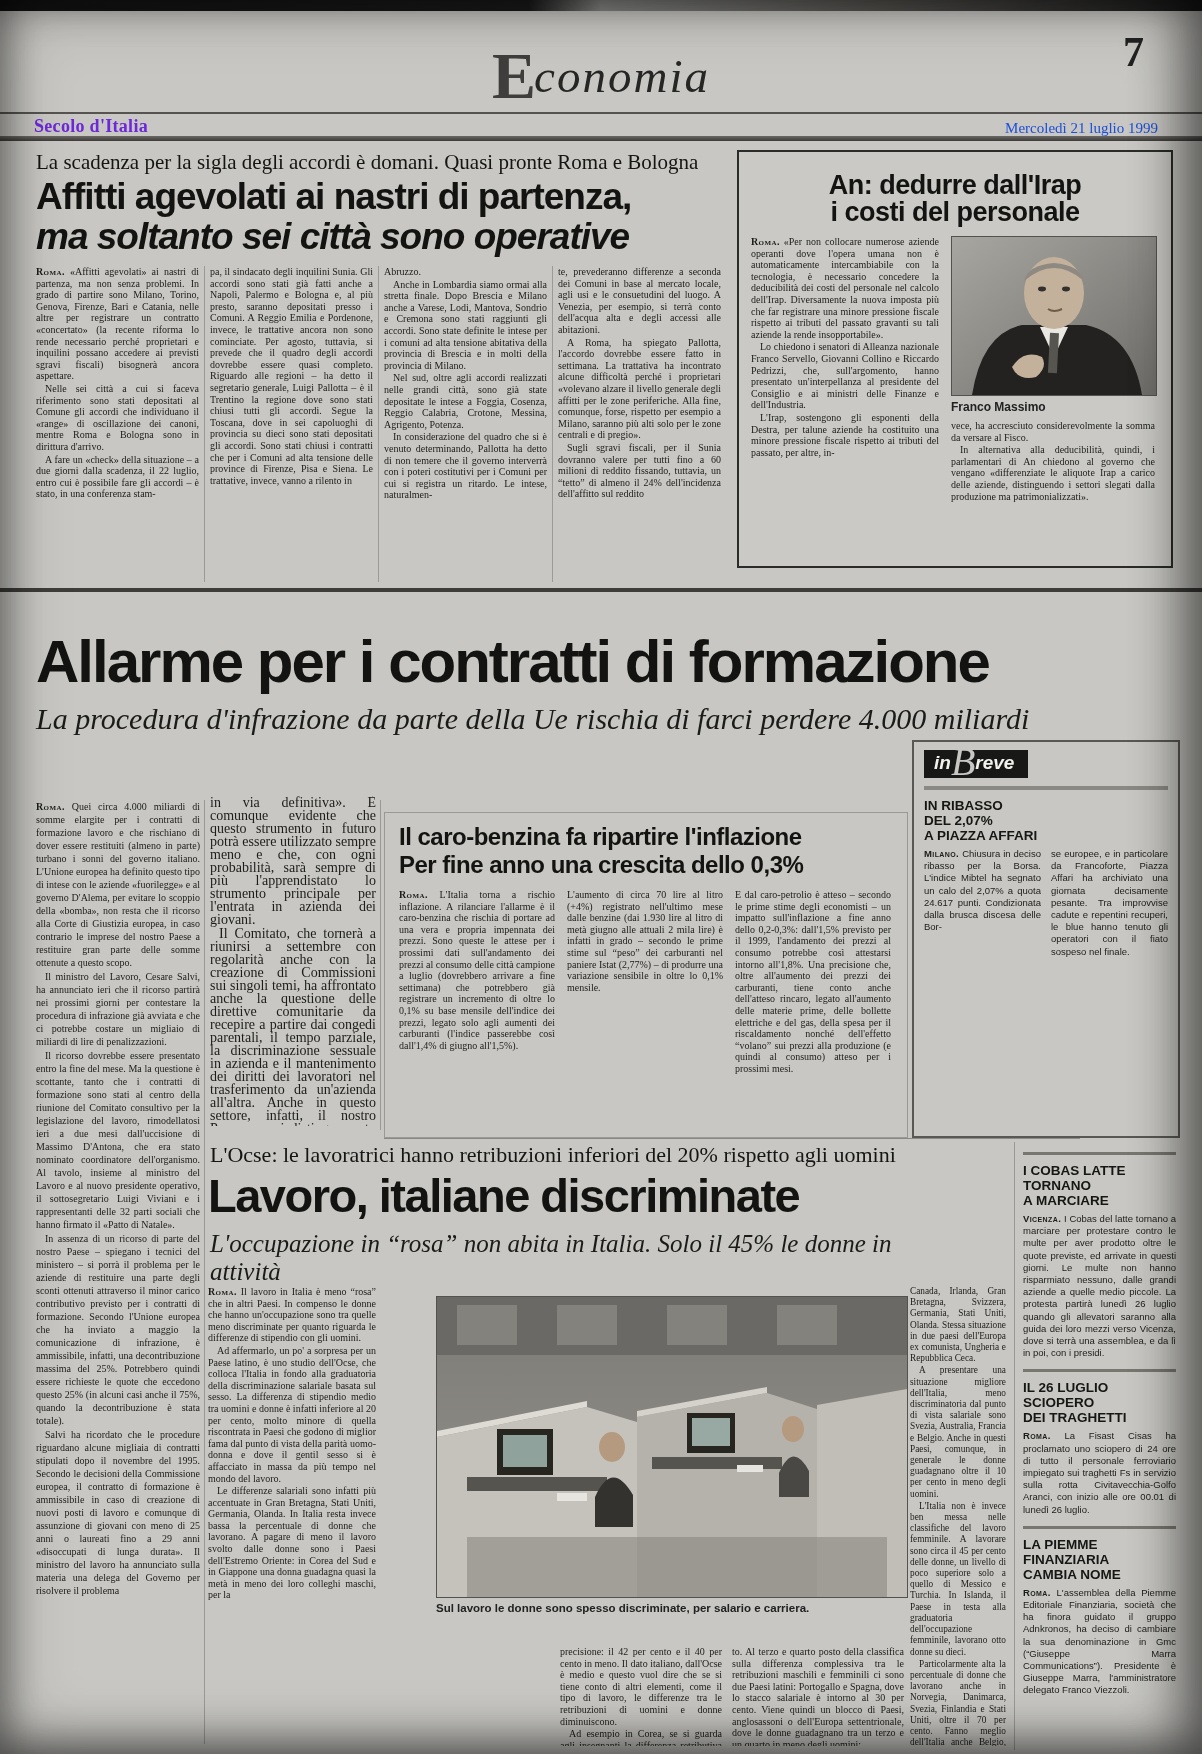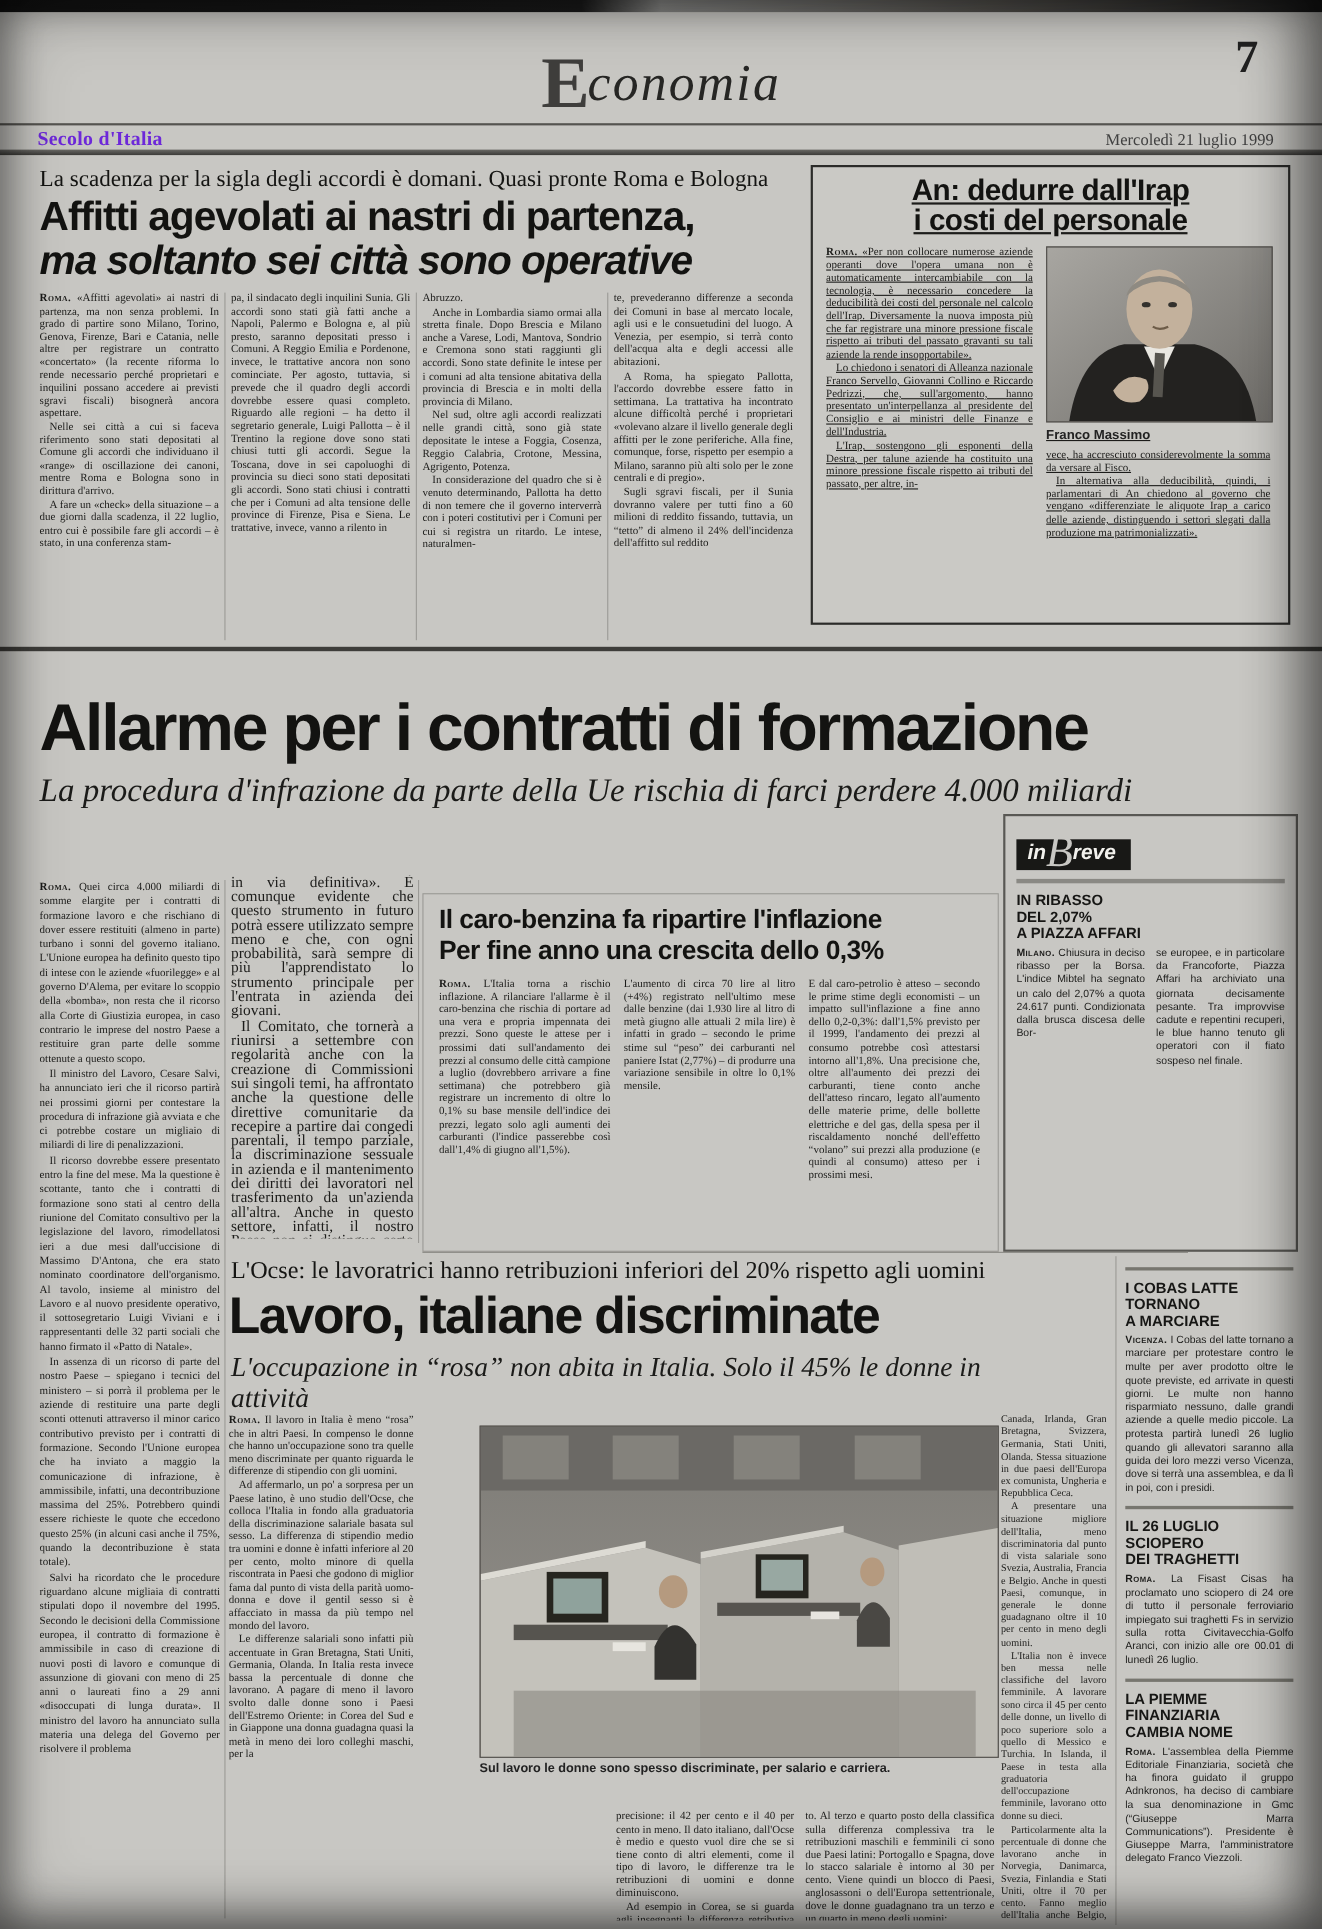--- a/index.html
+++ b/index.html
@@ -12,42 +12,42 @@
   .scan-strip{top:0;left:0;width:100%;height:11px;
         background:linear-gradient(90deg,#141414 0%,#1c1c1c 44%,#8a8a88 50%,#55534f 74%,#191919 100%);}
   
   .econ{top:38px;left:0;width:100%;text-align:center;}
   .econ-E{font-family:"Liberation Serif",serif;font-weight:700;font-size:66px;color:#3f3e3c;
           vertical-align:-6px;letter-spacing:-2px;}
   .econ-rest{font-family:"Liberation Serif",serif;font-style:italic;font-size:47px;color:#262624;letter-spacing:2px;}
   .pageno{top:28px;right:58px;font-size:42px;font-weight:700;color:#222;}
   .rule-thin{height:2px;background:#555450;}
   .masthead{top:116px;left:34px;font-weight:700;font-size:18px;letter-spacing:.3px;color:#6d28d9;}
-  .dateline-top{top:120px;right:44px;font-size:15px;color:#404040;}
+  .dateline-top{top:120px;right:44px;font-size:15px;color:#1d4ed8;}
   .rule-thick{height:5px;background:linear-gradient(180deg,#6a6965,#3c3b38);}
   
   .kicker{font-family:"Liberation Serif",serif;color:#151513;}
   .hl{font-family:"Liberation Sans",sans-serif;font-weight:700;color:#131311;letter-spacing:-1px;line-height:1.0;}
   .sub-ital{font-family:"Liberation Serif",serif;font-style:italic;color:#1b1b19;}
   
   .body{font-size:10px;line-height:11.6px;text-align:justify;overflow:hidden;}
   .body p{margin:0;}
   .body p + p{text-indent:9px;margin-top:1px;}
   .dl{font-weight:700;font-variant:small-caps;letter-spacing:.4px;}
   .vline{width:1px;background:#9b9a96;}
   
-  .irap-box{border:2px solid #2b2b29;padding:8px 12px;box-sizing:border-box;background:rgba(255,255,255,0.04);text-decoration:underline;}
+  .irap-box{border:2px solid #2b2b29;padding:20px 12px;box-sizing:border-box;background:rgba(255,255,255,0.04);}
   .irap-box .hl{text-align:center;font-size:27px;letter-spacing:-0.5px;}
   .photo-frame{background:#6e6c68;border:1px solid #54524e;}
   .caption{font-family:"Liberation Sans",sans-serif;font-weight:700;font-size:12px;color:#222;}
   
   .benzina{border:1px solid #9a9995;box-sizing:border-box;padding:10px 14px;}
   .benzina .hl{font-size:24px;line-height:28px;letter-spacing:-0.5px;}
   
-  .rail-top{border:2px solid #595854;box-sizing:border-box;padding:21px 10px;}
+  .rail-top{border:2px solid #595854;box-sizing:border-box;padding:8px 10px;}
   .brief-title{display:inline-block;background:#181816;color:#f2f1ed;padding:1px 14px 3px 10px;
         font-family:"Liberation Sans",sans-serif;font-style:italic;font-weight:700;font-size:19px;line-height:24px;}
   .brief-title .bigB{font-family:"Liberation Serif",serif;font-size:40px;font-weight:400;color:#c8c7c3;
         vertical-align:-6px;line-height:0;}
   .brief-head{font-family:"Liberation Sans",sans-serif;font-weight:700;font-size:13.5px;line-height:15px;
         white-space:pre-line;color:#161614;margin:8px 0 5px 0;}
   .brief-body{font-family:"Liberation Sans",sans-serif;font-size:9.5px;line-height:12.2px;text-align:justify;overflow:hidden;}
   .brief-body p{margin:0;}
   .brief-div{height:3px;background:#77766f;margin:10px 0 2px 0;}
   .rail-bottom{border-left:1px solid #9b9a96;box-sizing:border-box;padding-left:8px;overflow:hidden;}

